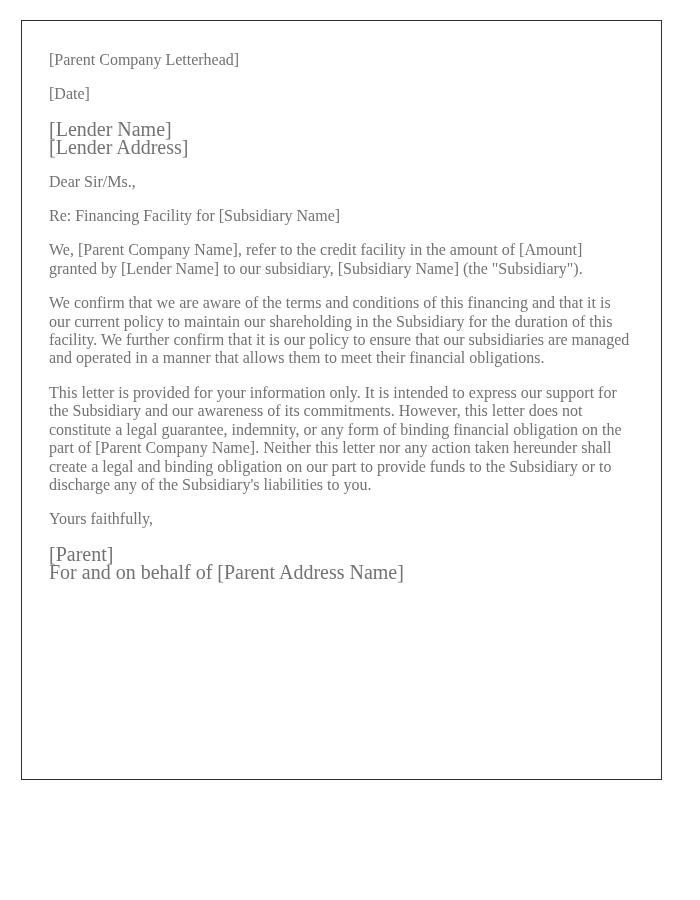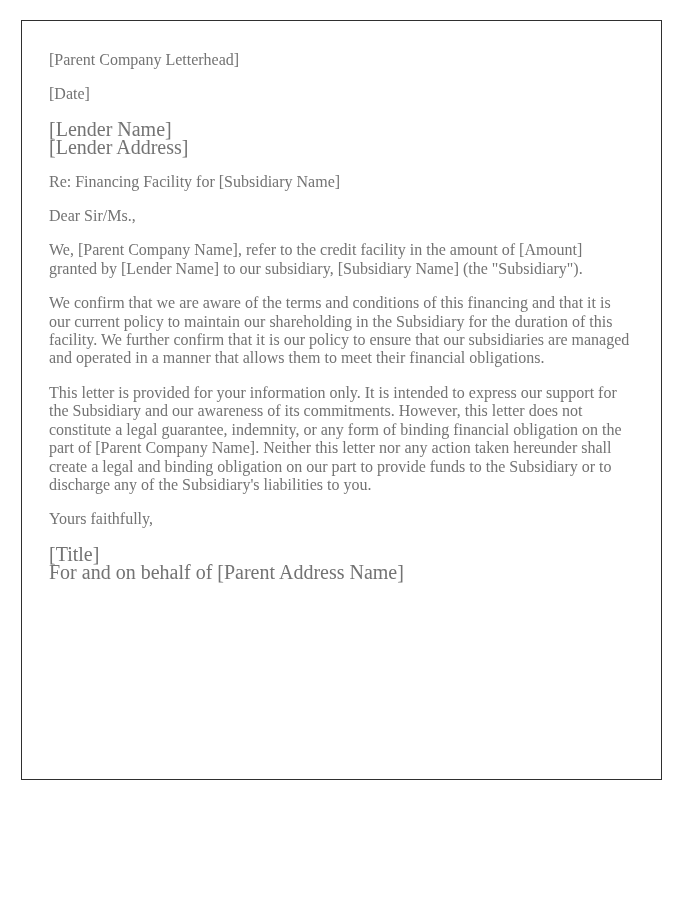--- a/index.html
+++ b/index.html
@@ -45,31 +45,31 @@
 
   <p>[Parent Company Letterhead]</p>
 
   <p>[Date]</p>
 
   <div class="block">
     <div>[Lender Name]</div>
     <div>[Lender Address]</div>
   </div>
 
+  <p>Dear Sir/Ms.,</p>
+
   <p>Re: Financing Facility for [Subsidiary Name]</p>
-
-  <p>Dear Sir/Ms.,</p>
 
   <p>We, [Parent Company Name], refer to the credit facility in the amount of [Amount] granted by [Lender Name] to our subsidiary, [Subsidiary Name] (the "Subsidiary").</p>
 
   <p>We confirm that we are aware of the terms and conditions of this financing and that it is our current policy to maintain our shareholding in the Subsidiary for the duration of this facility. We further confirm that it is our policy to ensure that our subsidiaries are managed and operated in a manner that allows them to meet their financial obligations.</p>
 
   <p>This letter is provided for your information only. It is intended to express our support for the Subsidiary and our awareness of its commitments. However, this letter does not constitute a legal guarantee, indemnity, or any form of binding financial obligation on the part of [Parent Company Name]. Neither this letter nor any action taken hereunder shall create a legal and binding obligation on our part to provide funds to the Subsidiary or to discharge any of the Subsidiary's liabilities to you.</p>
 
 
   <p>Yours faithfully,</p>
 
   <div class="block">
-    <div>[Title]</div>
+    <div>[Parent]</div>
     <div>For and on behalf of [Parent Address Name]</div>
   </div>
 
 </div>
 
 </body></html>

